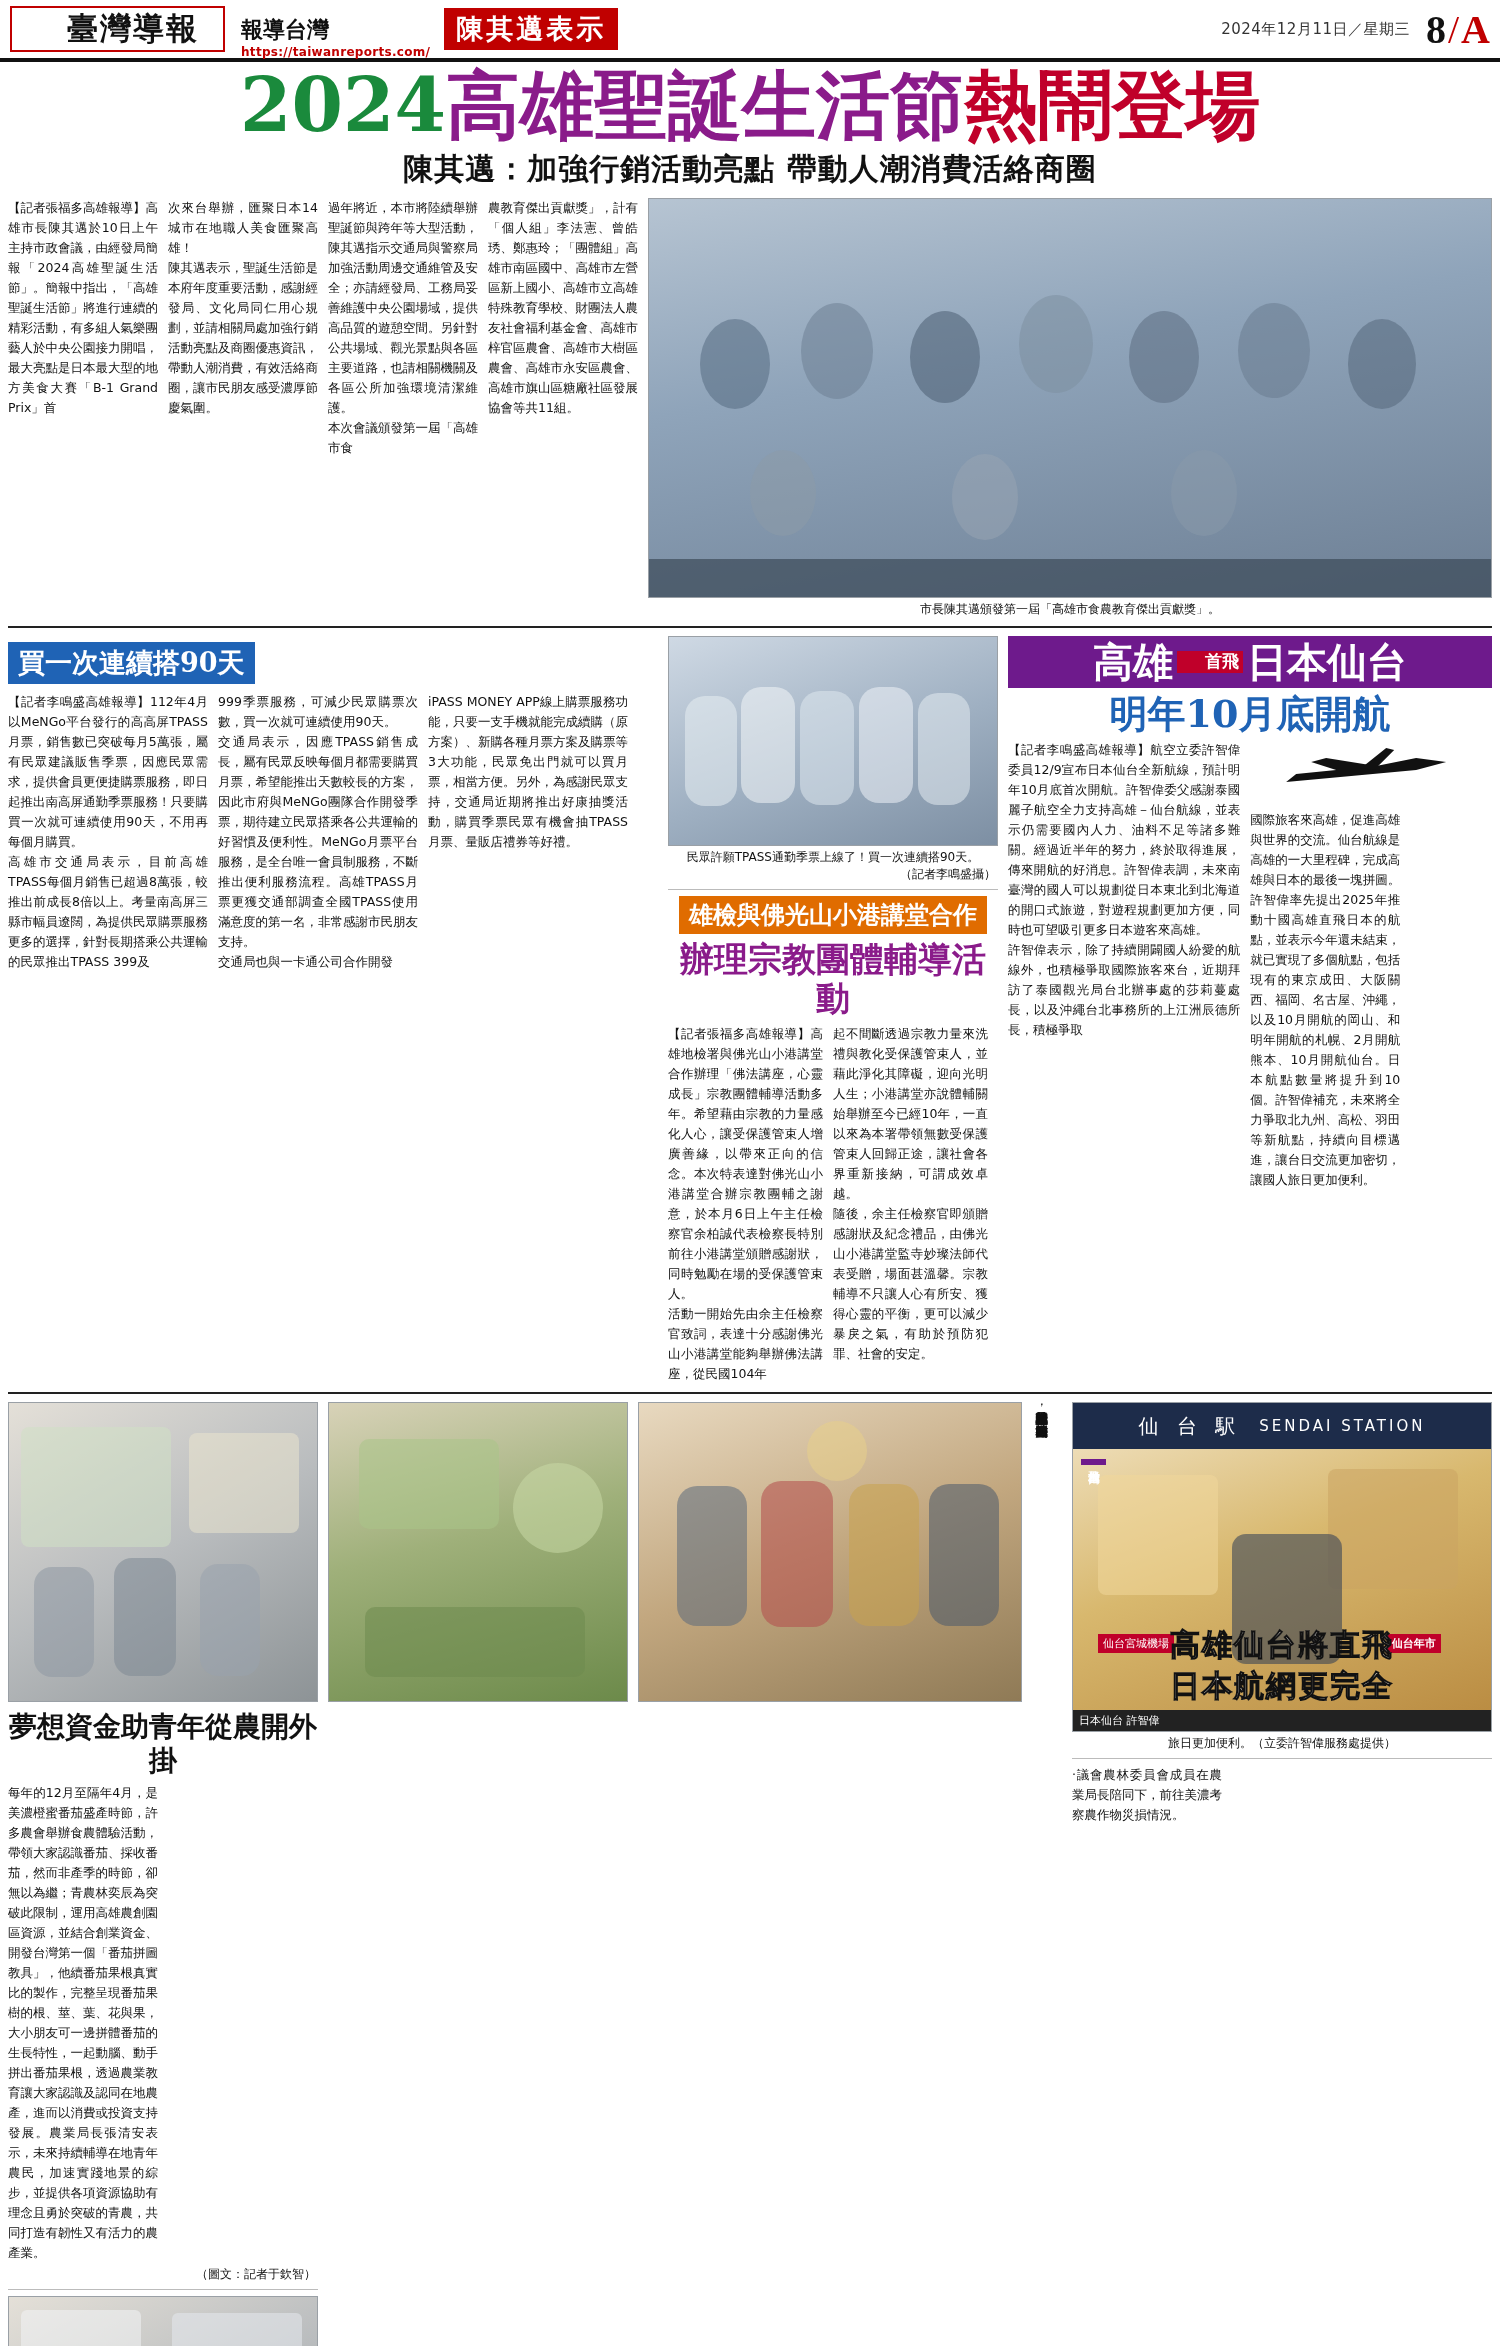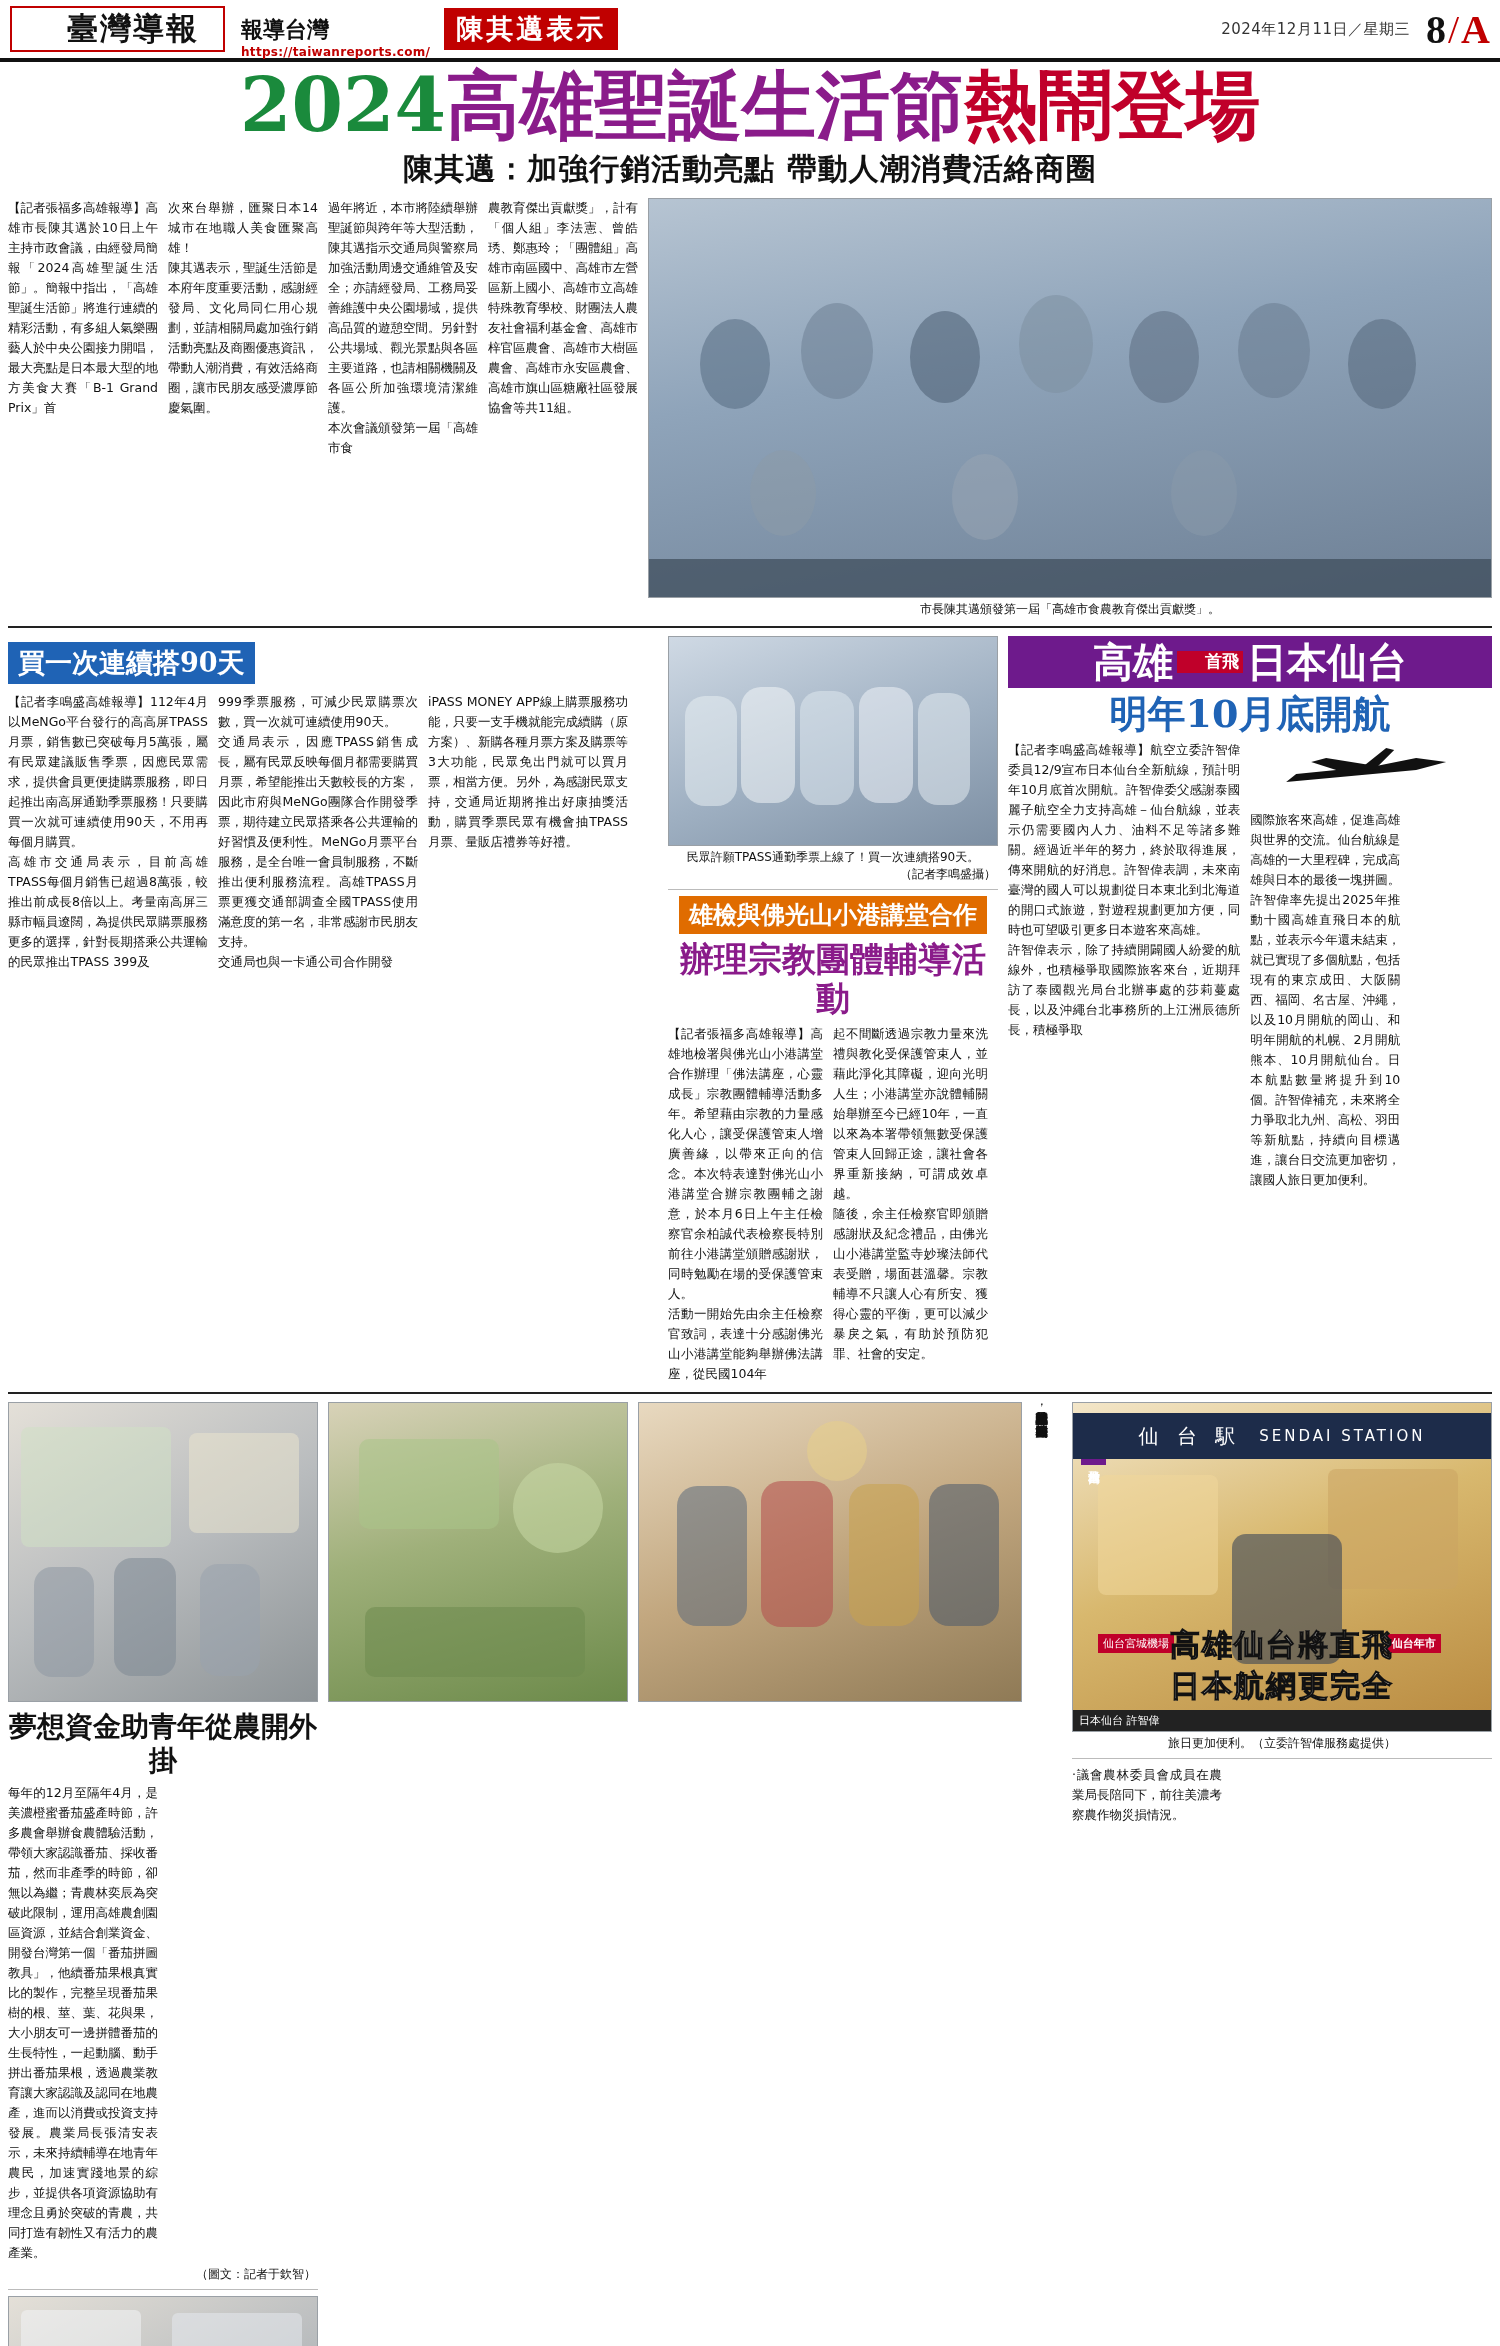--- a/index.html
+++ b/index.html
@@ -316,21 +316,21 @@
           </div>
           <div style="width:30px;">
             <div class="vcap">主任檢察官余柏誠致頒贈感謝狀及紀念禮品，知書法的回贈書籍予高雄地檢署。</div>
           </div>
         </div>
 
       </div>
 
       <div style="width:420px;">
         <div class="photo ph-sendai figwrap" style="height:330px;">
-          <div style="position:absolute;left:0;top:10px;width:100%;height:46px;background:#1d2c4a;color:#fff;display:flex;align-items:center;justify-content:center;gap:18px;">
+          <div style="position:absolute;left:0;top:0;width:100%;height:46px;background:#1d2c4a;color:#fff;display:flex;align-items:center;justify-content:center;gap:18px;">
             <span style="font-size:20px;letter-spacing:6px;">仙 台 駅</span>
             <span style="font-size:15px;letter-spacing:3px;">SENDAI STATION</span>
           </div>
           <div class="figblob" style="left:6%;top:22%;width:120px;height:120px;background:#f0d79b;border-radius:8px;"></div>
           <div class="figblob" style="right:8%;top:20%;width:130px;height:120px;background:#caa463;border-radius:8px;"></div>
           <div class="figblob" style="left:38%;top:40%;width:110px;height:130px;background:#2e3d56;border-radius:14px;"></div>
           <div style="position:absolute;left:8px;top:56px;background:#6e1a8c;color:#fff;font-size:12px;padding:3px 4px;writing-mode:vertical-rl;text-orientation:upright;">高雄首飛日本仙台</div>
           <div style="position:absolute;left:6%;bottom:78px;background:#c0002a;color:#fff;font-size:11px;padding:2px 5px;">仙台宮城機場</div>
           <div style="position:absolute;right:12%;bottom:78px;background:#c0002a;color:#fff;font-size:11px;padding:2px 5px;font-weight:bold;">仙台年市</div>
           <div style="position:absolute;left:0;bottom:24px;width:100%;text-align:center;">

